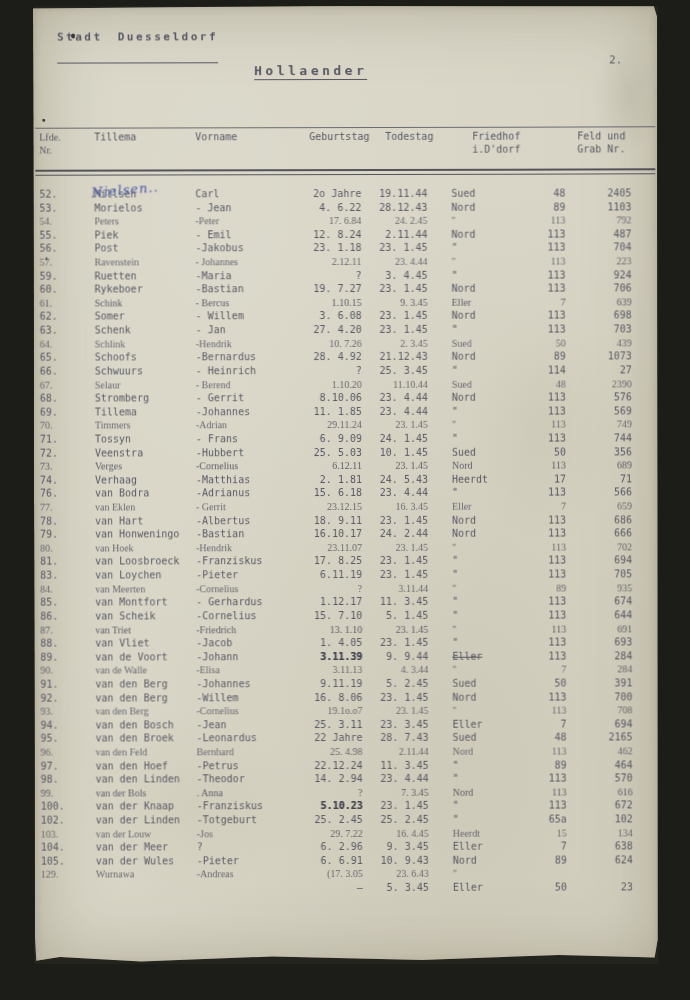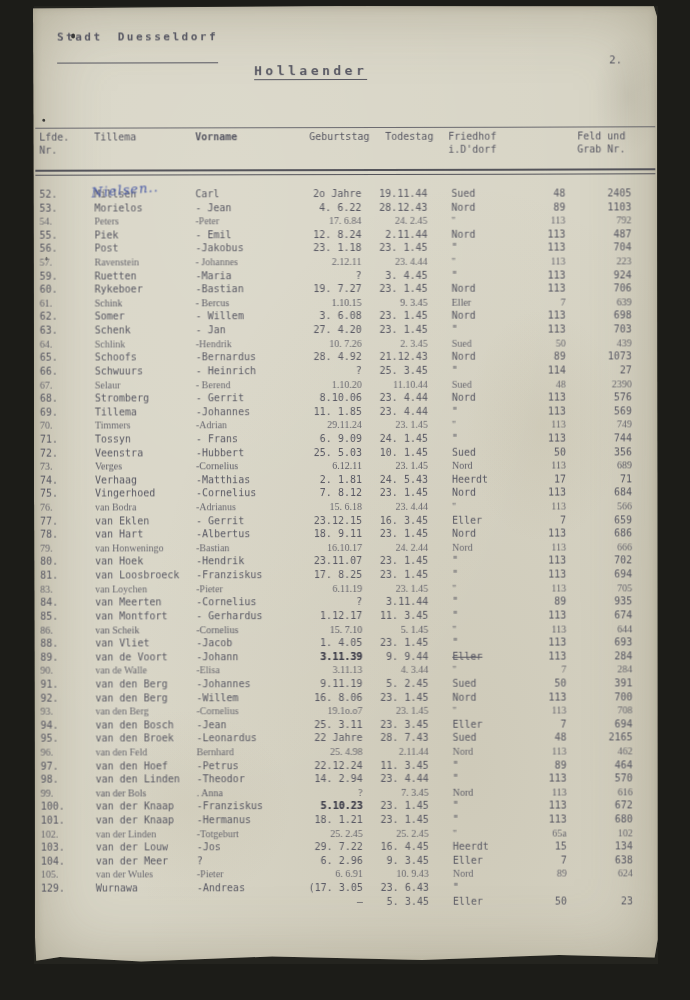--- a/index.html
+++ b/index.html
@@ -29,26 +29,26 @@
   .title2{
     position:absolute;left:221px;top:57px;font-size:13px;font-weight:bold;
     letter-spacing:3.5px;border-bottom:1.4px solid #565660;padding-bottom:1px;
   }
   .pagenum{position:absolute;left:576px;top:48px;font-size:11px;}
   .rule{position:absolute;left:2px;width:620px;}
   .rule-top{top:121px;border-top:1.6px solid #50505a;opacity:.8;}
   .rule-mid{top:163px;height:3px;border-top:2.2px solid #46464f;border-bottom:1.1px solid #46464f;opacity:.9;}
   .thead{position:absolute;left:0;top:124px;width:624px;font-size:10px;line-height:13px;white-space:pre;}
   .thead .hcell{position:absolute;top:0;}
-  .h-nr{left:6px;}
+  .h-nr{left:6px;font-family:Liberation Serif, serif;}
   .h-name{left:61px;}
-  .h-vorname{left:162px;font-weight:bold;}
+  .h-vorname{left:162px;}
   .h-geb{left:276px;}
   .h-tod{left:352px;}
-  .h-fh{left:415px;}
+  .h-fh{left:439px;}
   .h-fg{left:508px;margin-left:36px;}
   .tbody{position:absolute;left:0;top:182px;width:624px;}
   .trow{height:13.62px;line-height:12px;font-size:10px;white-space:pre;position:relative;}
   .trow:nth-child(3n){opacity:.88;font-family:Liberation Serif, serif;}
   .trow:nth-child(4n+1){opacity:.97;}
   .cell{display:inline-block;vertical-align:top;box-sizing:border-box;height:13.62px;overflow:visible;}
   .c-nr{width:61px;padding-left:6px;}
   .c-name{width:101px;}
   .c-vorname{width:108px;}
   .c-geb{width:58px;text-align:right;}
@@ -123,45 +123,44 @@
       <div class="trow"><span class="cell c-nr">65.</span><span class="cell c-name">Schoofs</span><span class="cell c-vorname">-Bernardus</span><span class="cell c-geb">28. 4.92</span><span class="cell c-tod">21.12.43</span><span class="cell c-fh">Nord</span><span class="cell c-feld">89</span><span class="cell c-grab">1073</span></div>
       <div class="trow"><span class="cell c-nr">66.</span><span class="cell c-name">Schwuurs</span><span class="cell c-vorname">- Heinrich</span><span class="cell c-geb">?</span><span class="cell c-tod">25. 3.45</span><span class="cell c-fh">"</span><span class="cell c-feld">114</span><span class="cell c-grab">27</span></div>
       <div class="trow"><span class="cell c-nr">67.</span><span class="cell c-name">Selaur</span><span class="cell c-vorname">- Berend</span><span class="cell c-geb">1.10.20</span><span class="cell c-tod">11.10.44</span><span class="cell c-fh">Sued</span><span class="cell c-feld">48</span><span class="cell c-grab">2390</span></div>
       <div class="trow"><span class="cell c-nr">68.</span><span class="cell c-name">Stromberg</span><span class="cell c-vorname">- Gerrit</span><span class="cell c-geb">8.10.06</span><span class="cell c-tod">23. 4.44</span><span class="cell c-fh">Nord</span><span class="cell c-feld">113</span><span class="cell c-grab">576</span></div>
       <div class="trow"><span class="cell c-nr">69.</span><span class="cell c-name">Tillema</span><span class="cell c-vorname">-Johannes</span><span class="cell c-geb">11. 1.85</span><span class="cell c-tod">23. 4.44</span><span class="cell c-fh">"</span><span class="cell c-feld">113</span><span class="cell c-grab">569</span></div>
       <div class="trow"><span class="cell c-nr">70.</span><span class="cell c-name">Timmers</span><span class="cell c-vorname">-Adrian</span><span class="cell c-geb">29.11.24</span><span class="cell c-tod">23. 1.45</span><span class="cell c-fh">"</span><span class="cell c-feld">113</span><span class="cell c-grab">749</span></div>
       <div class="trow"><span class="cell c-nr">71.</span><span class="cell c-name">Tossyn</span><span class="cell c-vorname">- Frans</span><span class="cell c-geb">6. 9.09</span><span class="cell c-tod">24. 1.45</span><span class="cell c-fh">"</span><span class="cell c-feld">113</span><span class="cell c-grab">744</span></div>
       <div class="trow"><span class="cell c-nr">72.</span><span class="cell c-name">Veenstra</span><span class="cell c-vorname">-Hubbert</span><span class="cell c-geb">25. 5.03</span><span class="cell c-tod">10. 1.45</span><span class="cell c-fh">Sued</span><span class="cell c-feld">50</span><span class="cell c-grab">356</span></div>
       <div class="trow"><span class="cell c-nr">73.</span><span class="cell c-name">Verges</span><span class="cell c-vorname">-Cornelius</span><span class="cell c-geb">6.12.11</span><span class="cell c-tod">23. 1.45</span><span class="cell c-fh">Nord</span><span class="cell c-feld">113</span><span class="cell c-grab">689</span></div>
       <div class="trow"><span class="cell c-nr">74.</span><span class="cell c-name">Verhaag</span><span class="cell c-vorname">-Matthias</span><span class="cell c-geb">2. 1.81</span><span class="cell c-tod">24. 5.43</span><span class="cell c-fh">Heerdt</span><span class="cell c-feld">17</span><span class="cell c-grab">71</span></div>
-      <div class="trow"><span class="cell c-nr">75.</span><span class="cell c-name">Vingerhoed</span><span class="cell c-vorname">-Cornelius</span><span class="cell c-geb">7. 8.12</span><span class="cell c-tod">23. 1.45</span><span class="cell c-fh">Nord</span><span class="cell c-feld">113</span><span class="cell c-grab">684</span></div>
       <div class="trow"><span class="cell c-nr">76.</span><span class="cell c-name">van Bodra</span><span class="cell c-vorname">-Adrianus</span><span class="cell c-geb">15. 6.18</span><span class="cell c-tod">23. 4.44</span><span class="cell c-fh">"</span><span class="cell c-feld">113</span><span class="cell c-grab">566</span></div>
       <div class="trow"><span class="cell c-nr">77.</span><span class="cell c-name">van Eklen</span><span class="cell c-vorname">- Gerrit</span><span class="cell c-geb">23.12.15</span><span class="cell c-tod">16. 3.45</span><span class="cell c-fh">Eller</span><span class="cell c-feld">7</span><span class="cell c-grab">659</span></div>
       <div class="trow"><span class="cell c-nr">78.</span><span class="cell c-name">van Hart</span><span class="cell c-vorname">-Albertus</span><span class="cell c-geb">18. 9.11</span><span class="cell c-tod">23. 1.45</span><span class="cell c-fh">Nord</span><span class="cell c-feld">113</span><span class="cell c-grab">686</span></div>
       <div class="trow"><span class="cell c-nr">79.</span><span class="cell c-name">van Honweningo</span><span class="cell c-vorname">-Bastian</span><span class="cell c-geb">16.10.17</span><span class="cell c-tod">24. 2.44</span><span class="cell c-fh">Nord</span><span class="cell c-feld">113</span><span class="cell c-grab">666</span></div>
       <div class="trow"><span class="cell c-nr">80.</span><span class="cell c-name">van Hoek</span><span class="cell c-vorname">-Hendrik</span><span class="cell c-geb">23.11.07</span><span class="cell c-tod">23. 1.45</span><span class="cell c-fh">"</span><span class="cell c-feld">113</span><span class="cell c-grab">702</span></div>
       <div class="trow"><span class="cell c-nr">81.</span><span class="cell c-name">van Loosbroeck</span><span class="cell c-vorname">-Franziskus</span><span class="cell c-geb">17. 8.25</span><span class="cell c-tod">23. 1.45</span><span class="cell c-fh">"</span><span class="cell c-feld">113</span><span class="cell c-grab">694</span></div>
       <div class="trow"><span class="cell c-nr">83.</span><span class="cell c-name">van Loychen</span><span class="cell c-vorname">-Pieter</span><span class="cell c-geb">6.11.19</span><span class="cell c-tod">23. 1.45</span><span class="cell c-fh">"</span><span class="cell c-feld">113</span><span class="cell c-grab">705</span></div>
       <div class="trow"><span class="cell c-nr">84.</span><span class="cell c-name">van Meerten</span><span class="cell c-vorname">-Cornelius</span><span class="cell c-geb">?</span><span class="cell c-tod">3.11.44</span><span class="cell c-fh">"</span><span class="cell c-feld">89</span><span class="cell c-grab">935</span></div>
       <div class="trow"><span class="cell c-nr">85.</span><span class="cell c-name">van Montfort</span><span class="cell c-vorname">- Gerhardus</span><span class="cell c-geb">1.12.17</span><span class="cell c-tod">11. 3.45</span><span class="cell c-fh">"</span><span class="cell c-feld">113</span><span class="cell c-grab">674</span></div>
       <div class="trow"><span class="cell c-nr">86.</span><span class="cell c-name">van Scheik</span><span class="cell c-vorname">-Cornelius</span><span class="cell c-geb">15. 7.10</span><span class="cell c-tod">5. 1.45</span><span class="cell c-fh">"</span><span class="cell c-feld">113</span><span class="cell c-grab">644</span></div>
+      <div class="trow"><span class="cell c-nr">87.</span><span class="cell c-name">van Triet</span><span class="cell c-vorname">-Friedrich</span><span class="cell c-geb">13. 1.10</span><span class="cell c-tod">23. 1.45</span><span class="cell c-fh">"</span><span class="cell c-feld">113</span><span class="cell c-grab">691</span></div>
       <div class="trow"><span class="cell c-nr">88.</span><span class="cell c-name">van Vliet</span><span class="cell c-vorname">-Jacob</span><span class="cell c-geb">1. 4.05</span><span class="cell c-tod">23. 1.45</span><span class="cell c-fh">"</span><span class="cell c-feld">113</span><span class="cell c-grab">693</span></div>
       <div class="trow"><span class="cell c-nr">89.</span><span class="cell c-name">van de Voort</span><span class="cell c-vorname">-Johann</span><span class="cell c-geb boldink">3.11.39</span><span class="cell c-tod">9. 9.44</span><span class="cell c-fh struck">Eller</span><span class="cell c-feld">113</span><span class="cell c-grab">284</span></div>
       <div class="trow"><span class="cell c-nr">90.</span><span class="cell c-name">van de Walle</span><span class="cell c-vorname">-Elisa</span><span class="cell c-geb">3.11.13</span><span class="cell c-tod">4. 3.44</span><span class="cell c-fh">"</span><span class="cell c-feld">7</span><span class="cell c-grab">284</span></div>
       <div class="trow"><span class="cell c-nr">91.</span><span class="cell c-name">van den Berg</span><span class="cell c-vorname">-Johannes</span><span class="cell c-geb">9.11.19</span><span class="cell c-tod">5. 2.45</span><span class="cell c-fh">Sued</span><span class="cell c-feld">50</span><span class="cell c-grab">391</span></div>
       <div class="trow"><span class="cell c-nr">92.</span><span class="cell c-name">van den Berg</span><span class="cell c-vorname">-Willem</span><span class="cell c-geb">16. 8.06</span><span class="cell c-tod">23. 1.45</span><span class="cell c-fh">Nord</span><span class="cell c-feld">113</span><span class="cell c-grab">700</span></div>
       <div class="trow"><span class="cell c-nr">93.</span><span class="cell c-name">van den Berg</span><span class="cell c-vorname">-Cornelius</span><span class="cell c-geb">19.1o.o7</span><span class="cell c-tod">23. 1.45</span><span class="cell c-fh">"</span><span class="cell c-feld">113</span><span class="cell c-grab">708</span></div>
       <div class="trow"><span class="cell c-nr">94.</span><span class="cell c-name">van den Bosch</span><span class="cell c-vorname">-Jean</span><span class="cell c-geb">25. 3.11</span><span class="cell c-tod">23. 3.45</span><span class="cell c-fh">Eller</span><span class="cell c-feld">7</span><span class="cell c-grab">694</span></div>
       <div class="trow"><span class="cell c-nr">95.</span><span class="cell c-name">van den Broek</span><span class="cell c-vorname">-Leonardus</span><span class="cell c-geb">22 Jahre</span><span class="cell c-tod">28. 7.43</span><span class="cell c-fh">Sued</span><span class="cell c-feld">48</span><span class="cell c-grab">2165</span></div>
       <div class="trow"><span class="cell c-nr">96.</span><span class="cell c-name">van den Feld</span><span class="cell c-vorname">Bernhard</span><span class="cell c-geb">25. 4.98</span><span class="cell c-tod">2.11.44</span><span class="cell c-fh">Nord</span><span class="cell c-feld">113</span><span class="cell c-grab">462</span></div>
       <div class="trow"><span class="cell c-nr">97.</span><span class="cell c-name">van den Hoef</span><span class="cell c-vorname">-Petrus</span><span class="cell c-geb">22.12.24</span><span class="cell c-tod">11. 3.45</span><span class="cell c-fh">"</span><span class="cell c-feld">89</span><span class="cell c-grab">464</span></div>
       <div class="trow"><span class="cell c-nr">98.</span><span class="cell c-name">van den Linden</span><span class="cell c-vorname">-Theodor</span><span class="cell c-geb">14. 2.94</span><span class="cell c-tod">23. 4.44</span><span class="cell c-fh">"</span><span class="cell c-feld">113</span><span class="cell c-grab">570</span></div>
       <div class="trow"><span class="cell c-nr">99.</span><span class="cell c-name">van der Bols</span><span class="cell c-vorname">. Anna</span><span class="cell c-geb">?</span><span class="cell c-tod">7. 3.45</span><span class="cell c-fh">Nord</span><span class="cell c-feld">113</span><span class="cell c-grab">616</span></div>
       <div class="trow"><span class="cell c-nr">100.</span><span class="cell c-name">van der Knaap</span><span class="cell c-vorname">-Franziskus</span><span class="cell c-geb boldink">5.10.23</span><span class="cell c-tod">23. 1.45</span><span class="cell c-fh">"</span><span class="cell c-feld">113</span><span class="cell c-grab">672</span></div>
-      <div class="trow"><span class="cell c-nr">101.</span><span class="cell c-name">van der Knaap</span><span class="cell c-vorname">-Hermanus</span><span class="cell c-geb">18. 1.21</span><span class="cell c-tod">23. 1.45</span><span class="cell c-fh">"</span><span class="cell c-feld">113</span><span class="cell c-grab">680</span></div>
       <div class="trow"><span class="cell c-nr">102.</span><span class="cell c-name">van der Linden</span><span class="cell c-vorname">-Totgeburt</span><span class="cell c-geb">25. 2.45</span><span class="cell c-tod">25. 2.45</span><span class="cell c-fh">"</span><span class="cell c-feld">65a</span><span class="cell c-grab">102</span></div>
       <div class="trow"><span class="cell c-nr">103.</span><span class="cell c-name">van der Louw</span><span class="cell c-vorname">-Jos</span><span class="cell c-geb">29. 7.22</span><span class="cell c-tod">16. 4.45</span><span class="cell c-fh">Heerdt</span><span class="cell c-feld">15</span><span class="cell c-grab">134</span></div>
       <div class="trow"><span class="cell c-nr">104.</span><span class="cell c-name">van der Meer</span><span class="cell c-vorname">?</span><span class="cell c-geb">6. 2.96</span><span class="cell c-tod">9. 3.45</span><span class="cell c-fh">Eller</span><span class="cell c-feld">7</span><span class="cell c-grab">638</span></div>
       <div class="trow"><span class="cell c-nr">105.</span><span class="cell c-name">van der Wules</span><span class="cell c-vorname">-Pieter</span><span class="cell c-geb">6. 6.91</span><span class="cell c-tod">10. 9.43</span><span class="cell c-fh">Nord</span><span class="cell c-feld">89</span><span class="cell c-grab">624</span></div>
       <div class="trow"><span class="cell c-nr">129.</span><span class="cell c-name">Wurnawa</span><span class="cell c-vorname">-Andreas</span><span class="cell c-geb">(17. 3.05</span><span class="cell c-tod">23. 6.43</span><span class="cell c-fh">"</span><span class="cell c-feld"></span><span class="cell c-grab"></span></div>
       <div class="trow"><span class="cell c-nr"></span><span class="cell c-name"></span><span class="cell c-vorname"></span><span class="cell c-geb">—</span><span class="cell c-tod">5. 3.45</span><span class="cell c-fh">Eller</span><span class="cell c-feld">50</span><span class="cell c-grab">23</span></div>
     </div>
 </div>
 
 </body></html>

